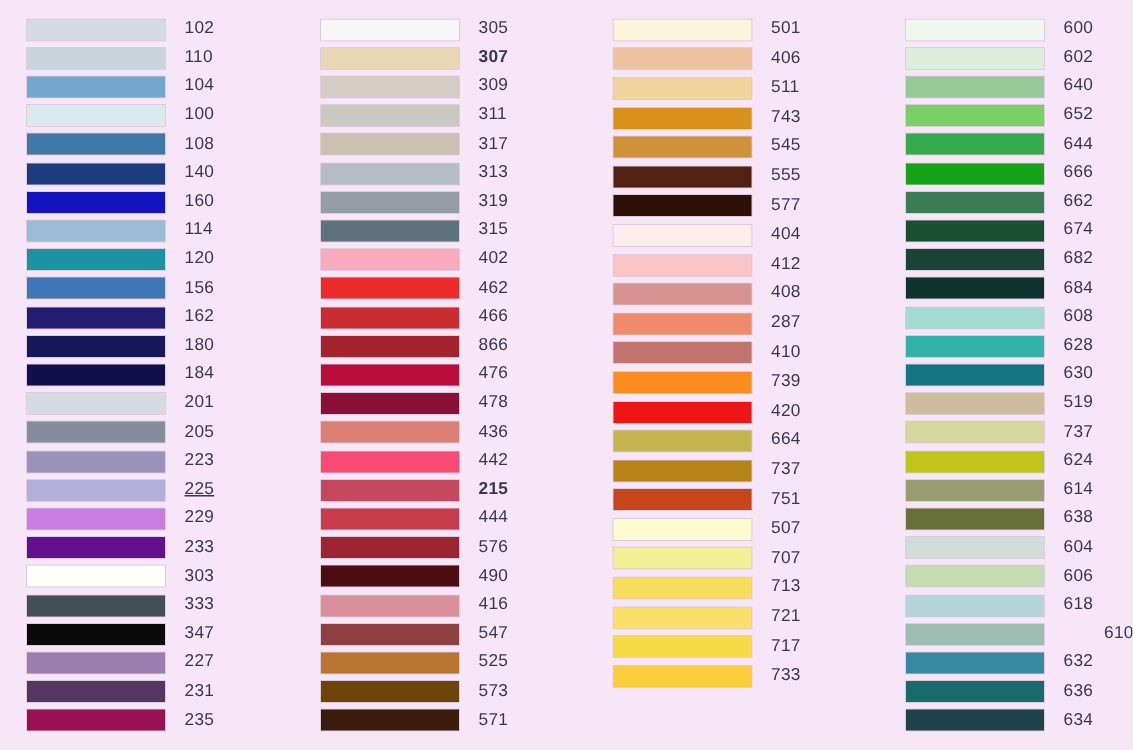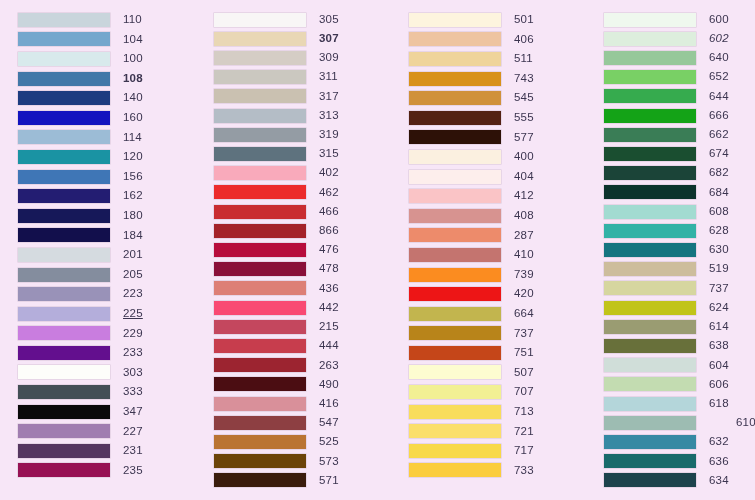--- a/index.html
+++ b/index.html
@@ -52,34 +52,38 @@
     line-height: 1;
     white-space: nowrap;
   }
 </style>
 </head>
 <body style="background: rgb(247, 230, 247);">
 
 <div id="palette">
     <div class="column col-0">
       <div class="swatch-row">
+        <div class="chip" title="102" style="background: rgb(213, 219, 226);"></div>
+        <div class="code" style="color: rgb(60, 53, 80);">102</div>
+      </div>
+      <div class="swatch-row">
         <div class="chip" title="110" style="background: rgb(201, 213, 220);"></div>
         <div class="code" style="color: rgb(60, 53, 80);">110</div>
       </div>
       <div class="swatch-row">
         <div class="chip" title="104" style="background: rgb(116, 167, 205);"></div>
         <div class="code" style="color: rgb(60, 53, 80);">104</div>
       </div>
       <div class="swatch-row">
         <div class="chip" title="100" style="background: rgb(216, 234, 236);"></div>
         <div class="code" style="color: rgb(60, 53, 80);">100</div>
       </div>
       <div class="swatch-row">
         <div class="chip" title="108" style="background: rgb(66, 120, 168);"></div>
-        <div class="code" style="color: rgb(60, 53, 80); font-weight: bold;">108</div>
+        <div class="code" style="color: rgb(60, 53, 80);">108</div>
       </div>
       <div class="swatch-row">
         <div class="chip" title="140" style="background: rgb(29, 60, 128);"></div>
         <div class="code" style="color: rgb(60, 53, 80);">140</div>
       </div>
       <div class="swatch-row">
         <div class="chip" title="160" style="background: rgb(19, 19, 191);"></div>
         <div class="code" style="color: rgb(60, 53, 80);">160</div>
       </div>
       <div class="swatch-row">
@@ -215,29 +219,29 @@
       <div class="swatch-row">
         <div class="chip" title="436" style="background: rgb(221, 127, 118);"></div>
         <div class="code" style="color: rgb(60, 53, 80);">436</div>
       </div>
       <div class="swatch-row">
         <div class="chip" title="442" style="background: rgb(249, 74, 115);"></div>
         <div class="code" style="color: rgb(60, 53, 80);">442</div>
       </div>
       <div class="swatch-row">
         <div class="chip" title="215" style="background: rgb(196, 71, 94);"></div>
-        <div class="code" style="color: rgb(60, 53, 80);">215</div>
+        <div class="code" style="color: rgb(60, 53, 80); font-weight: bold;">215</div>
       </div>
       <div class="swatch-row">
         <div class="chip" title="444" style="background: rgb(199, 61, 77);"></div>
         <div class="code" style="color: rgb(60, 53, 80);">444</div>
       </div>
       <div class="swatch-row">
         <div class="chip" title="474" style="background: rgb(156, 36, 48);"></div>
-        <div class="code" style="color: rgb(60, 53, 80);">263</div>
+        <div class="code" style="color: rgb(60, 53, 80);">576</div>
       </div>
       <div class="swatch-row">
         <div class="chip" title="490" style="background: rgb(75, 13, 18);"></div>
         <div class="code" style="color: rgb(60, 53, 80);">490</div>
       </div>
       <div class="swatch-row">
         <div class="chip" title="416" style="background: rgb(217, 144, 154);"></div>
         <div class="code" style="color: rgb(60, 53, 80);">416</div>
       </div>
       <div class="swatch-row">
@@ -280,24 +284,20 @@
       </div>
       <div class="swatch-row">
         <div class="chip" title="555" style="background: rgb(83, 33, 19);"></div>
         <div class="code" style="color: rgb(60, 53, 80);">555</div>
       </div>
       <div class="swatch-row">
         <div class="chip" title="577" style="background: rgb(45, 17, 7);"></div>
         <div class="code" style="color: rgb(60, 53, 80);">577</div>
       </div>
       <div class="swatch-row">
-        <div class="chip" title="400" style="background: rgb(251, 240, 224);"></div>
-        <div class="code" style="color: rgb(60, 53, 80);">400</div>
-      </div>
-      <div class="swatch-row">
         <div class="chip" title="404" style="background: rgb(253, 238, 236);"></div>
         <div class="code" style="color: rgb(60, 53, 80);">404</div>
       </div>
       <div class="swatch-row">
         <div class="chip" title="412" style="background: rgb(250, 196, 198);"></div>
         <div class="code" style="color: rgb(60, 53, 80);">412</div>
       </div>
       <div class="swatch-row">
         <div class="chip" title="408" style="background: rgb(215, 147, 144);"></div>
         <div class="code" style="color: rgb(60, 53, 80);">408</div>
@@ -355,21 +355,21 @@
         <div class="code" style="color: rgb(60, 53, 80);">733</div>
       </div>
     </div>
     <div class="column col-3">
       <div class="swatch-row">
         <div class="chip" title="600" style="background: rgb(239, 248, 238);"></div>
         <div class="code" style="color: rgb(60, 53, 80);">600</div>
       </div>
       <div class="swatch-row">
         <div class="chip" title="602" style="background: rgb(221, 238, 221);"></div>
-        <div class="code" style="color: rgb(60, 53, 80); font-style: italic;">602</div>
+        <div class="code" style="color: rgb(60, 53, 80);">602</div>
       </div>
       <div class="swatch-row">
         <div class="chip" title="640" style="background: rgb(150, 200, 154);"></div>
         <div class="code" style="color: rgb(60, 53, 80);">640</div>
       </div>
       <div class="swatch-row">
         <div class="chip" title="652" style="background: rgb(121, 208, 101);"></div>
         <div class="code" style="color: rgb(60, 53, 80);">652</div>
       </div>
       <div class="swatch-row">

